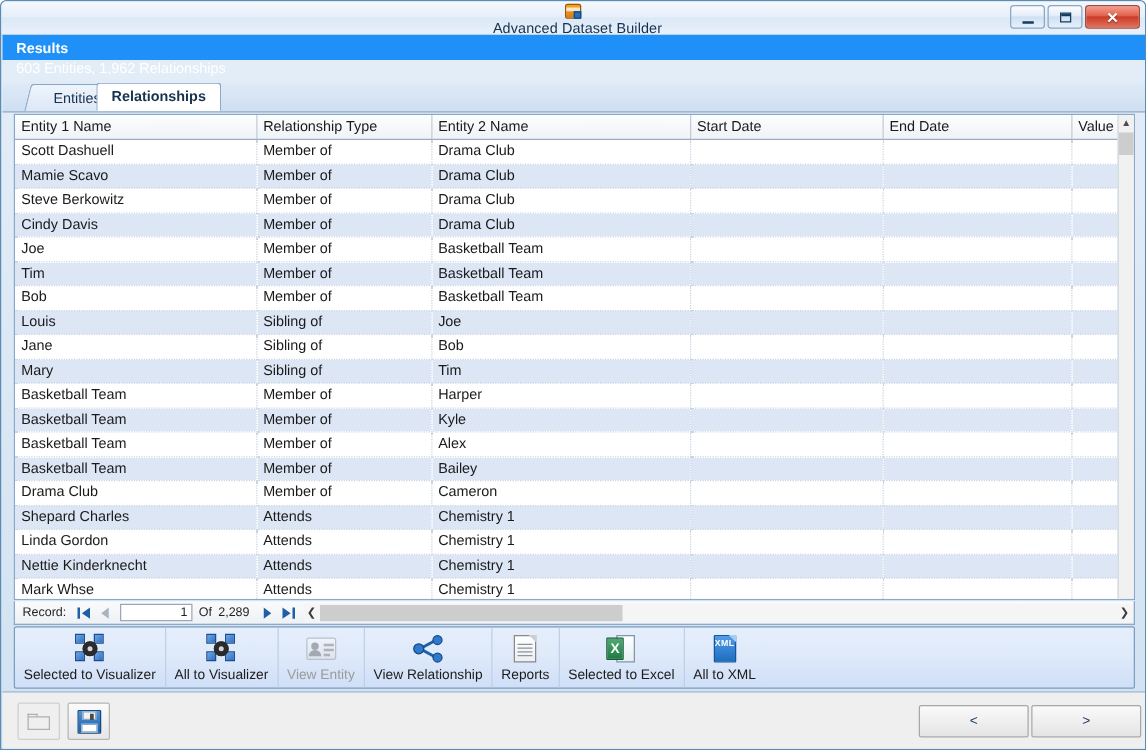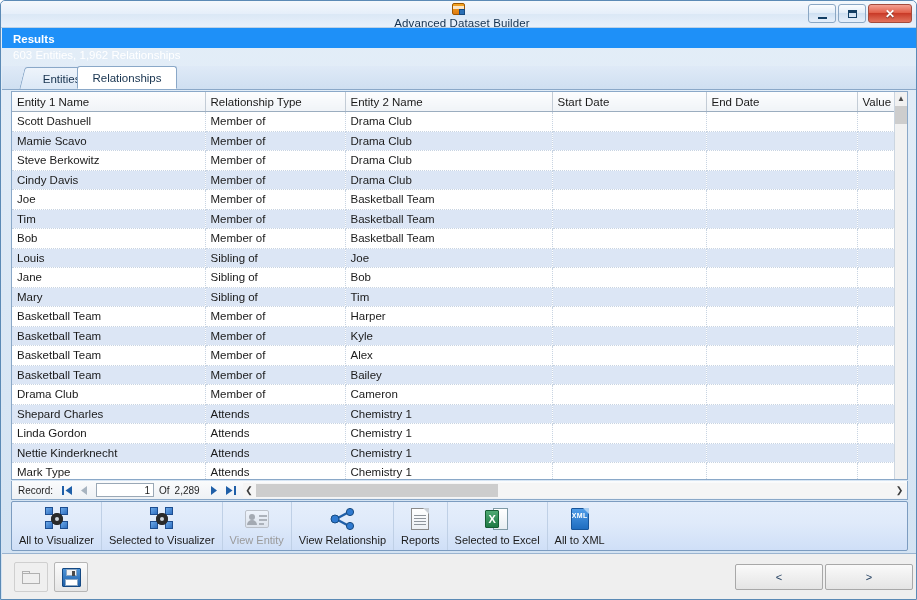--- a/index.html
+++ b/index.html
@@ -166,21 +166,21 @@
   .tab.inactive .tab-label {
     transform: skewX(14deg);
     padding-right: 4px;
   }
   .tab.active {
     left: 75px;
     width: 100px;
     height: 23px;
     background: #ffffff;
     border-bottom: 1px solid #ffffff;
-    font-weight: normal;
+    font-weight: bold;
     border-radius: 3px 3px 0 0;
     z-index: 3;
   }
 
   
   #grid-container {
     position: absolute;
     left: 10px; top: 90px;
     width: 897px; height: 389px;
     box-sizing: border-box;
@@ -786,21 +786,21 @@
           </tr>
           <tr class="even">
             <td>Nettie Kinderknecht</td>
             <td>Attends</td>
             <td>Chemistry 1</td>
             <td></td>
             <td></td>
             <td></td>
           </tr>
           <tr class="odd">
-            <td>Mark Type</td>
+            <td>Mark Whse</td>
             <td>Attends</td>
             <td>Chemistry 1</td>
             <td></td>
             <td></td>
             <td></td>
           </tr>
         </tbody>
     </table>
 
     <div id="grid-vscroll">
@@ -853,32 +853,32 @@
   <div id="action-toolbar">
 
     <div class="tool-btn">
       <span class="tool-icon icon-visualizer">
         <span class="sq a"></span>
           <span class="sq b"></span>
         <span class="sq c"></span>
           <span class="sq d"></span>
         <span class="gear"></span>
       </span>
-      <span class="tool-label">All to Visualizer</span>
+      <span class="tool-label">Selected to Visualizer</span>
     </div>
 
     <div class="tool-btn">
       <span class="tool-icon icon-visualizer">
         <span class="sq a"></span>
           <span class="sq b"></span>
         <span class="sq c"></span>
           <span class="sq d"></span>
         <span class="gear"></span>
       </span>
-      <span class="tool-label">Selected to Visualizer</span>
+      <span class="tool-label">All to Visualizer</span>
     </div>
 
     <div class="tool-btn disabled">
       <span class="tool-icon icon-entity">
         <span class="card"></span>
         <span class="head"></span>
           <span class="body"></span>
         <span class="line l1"></span>
           <span class="line l2"></span>
           <span class="line l3"></span>

